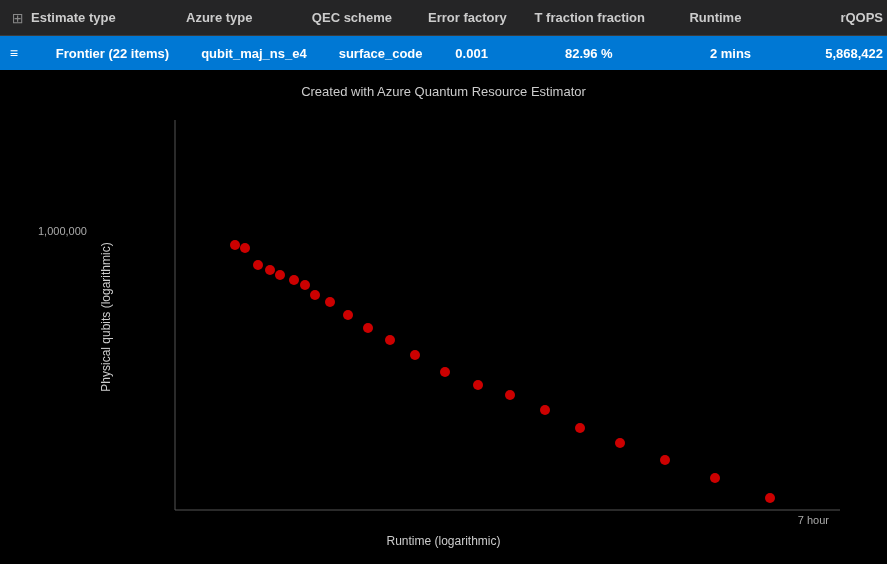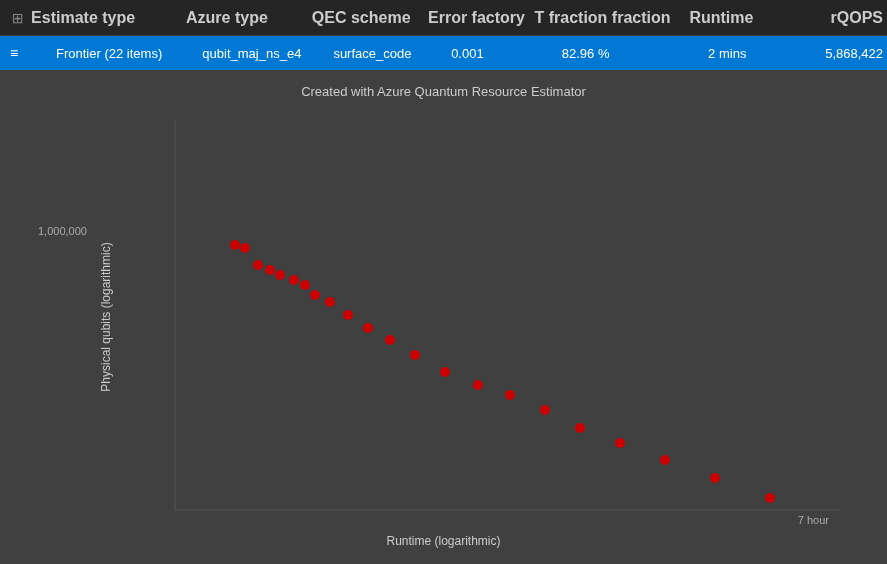--- a/index.html
+++ b/index.html
@@ -25,21 +25,21 @@
     .header-icon {
       width: 28px;
       display: flex;
       align-items: center;
       justify-content: center;
       color: #888;
       font-size: 14px;
     }
     .header-col {
       color: #cccccc;
-      font-size: 16px;
+      font-size: 13px;
       font-weight: 600;
       white-space: nowrap;
     }
     .col-estimate-type { width: 160px; }
     .col-qubit-type    { width: 130px; }
     .col-qec-scheme    { width: 120px; }
     .col-error-budget  { width: 110px; }
     .col-t-factory     { width: 160px; }
     .col-runtime       { width: 100px; }
     .col-rqops         { width: 100px; text-align: right; }
@@ -56,31 +56,31 @@
       width: 28px;
       display: flex;
       align-items: center;
       justify-content: center;
       color: #ffffff;
       font-size: 14px;
     }
     .data-cell {
       color: #ffffff;
       font-size: 13px;
-      font-weight: 400;
+      font-weight: 700;
       white-space: nowrap;
       margin-left: 32px;
     }
 
     
     .chart-area {
       position: relative;
       width: 887px;
       height: 494px;
-      background: #404040;
+      background: #000000;
     }
     .chart-title {
       position: absolute;
       top: 14px;
       left: 50%;
       transform: translateX(-50%);
       color: #cccccc;
       font-size: 13px;
       white-space: nowrap;
     }

